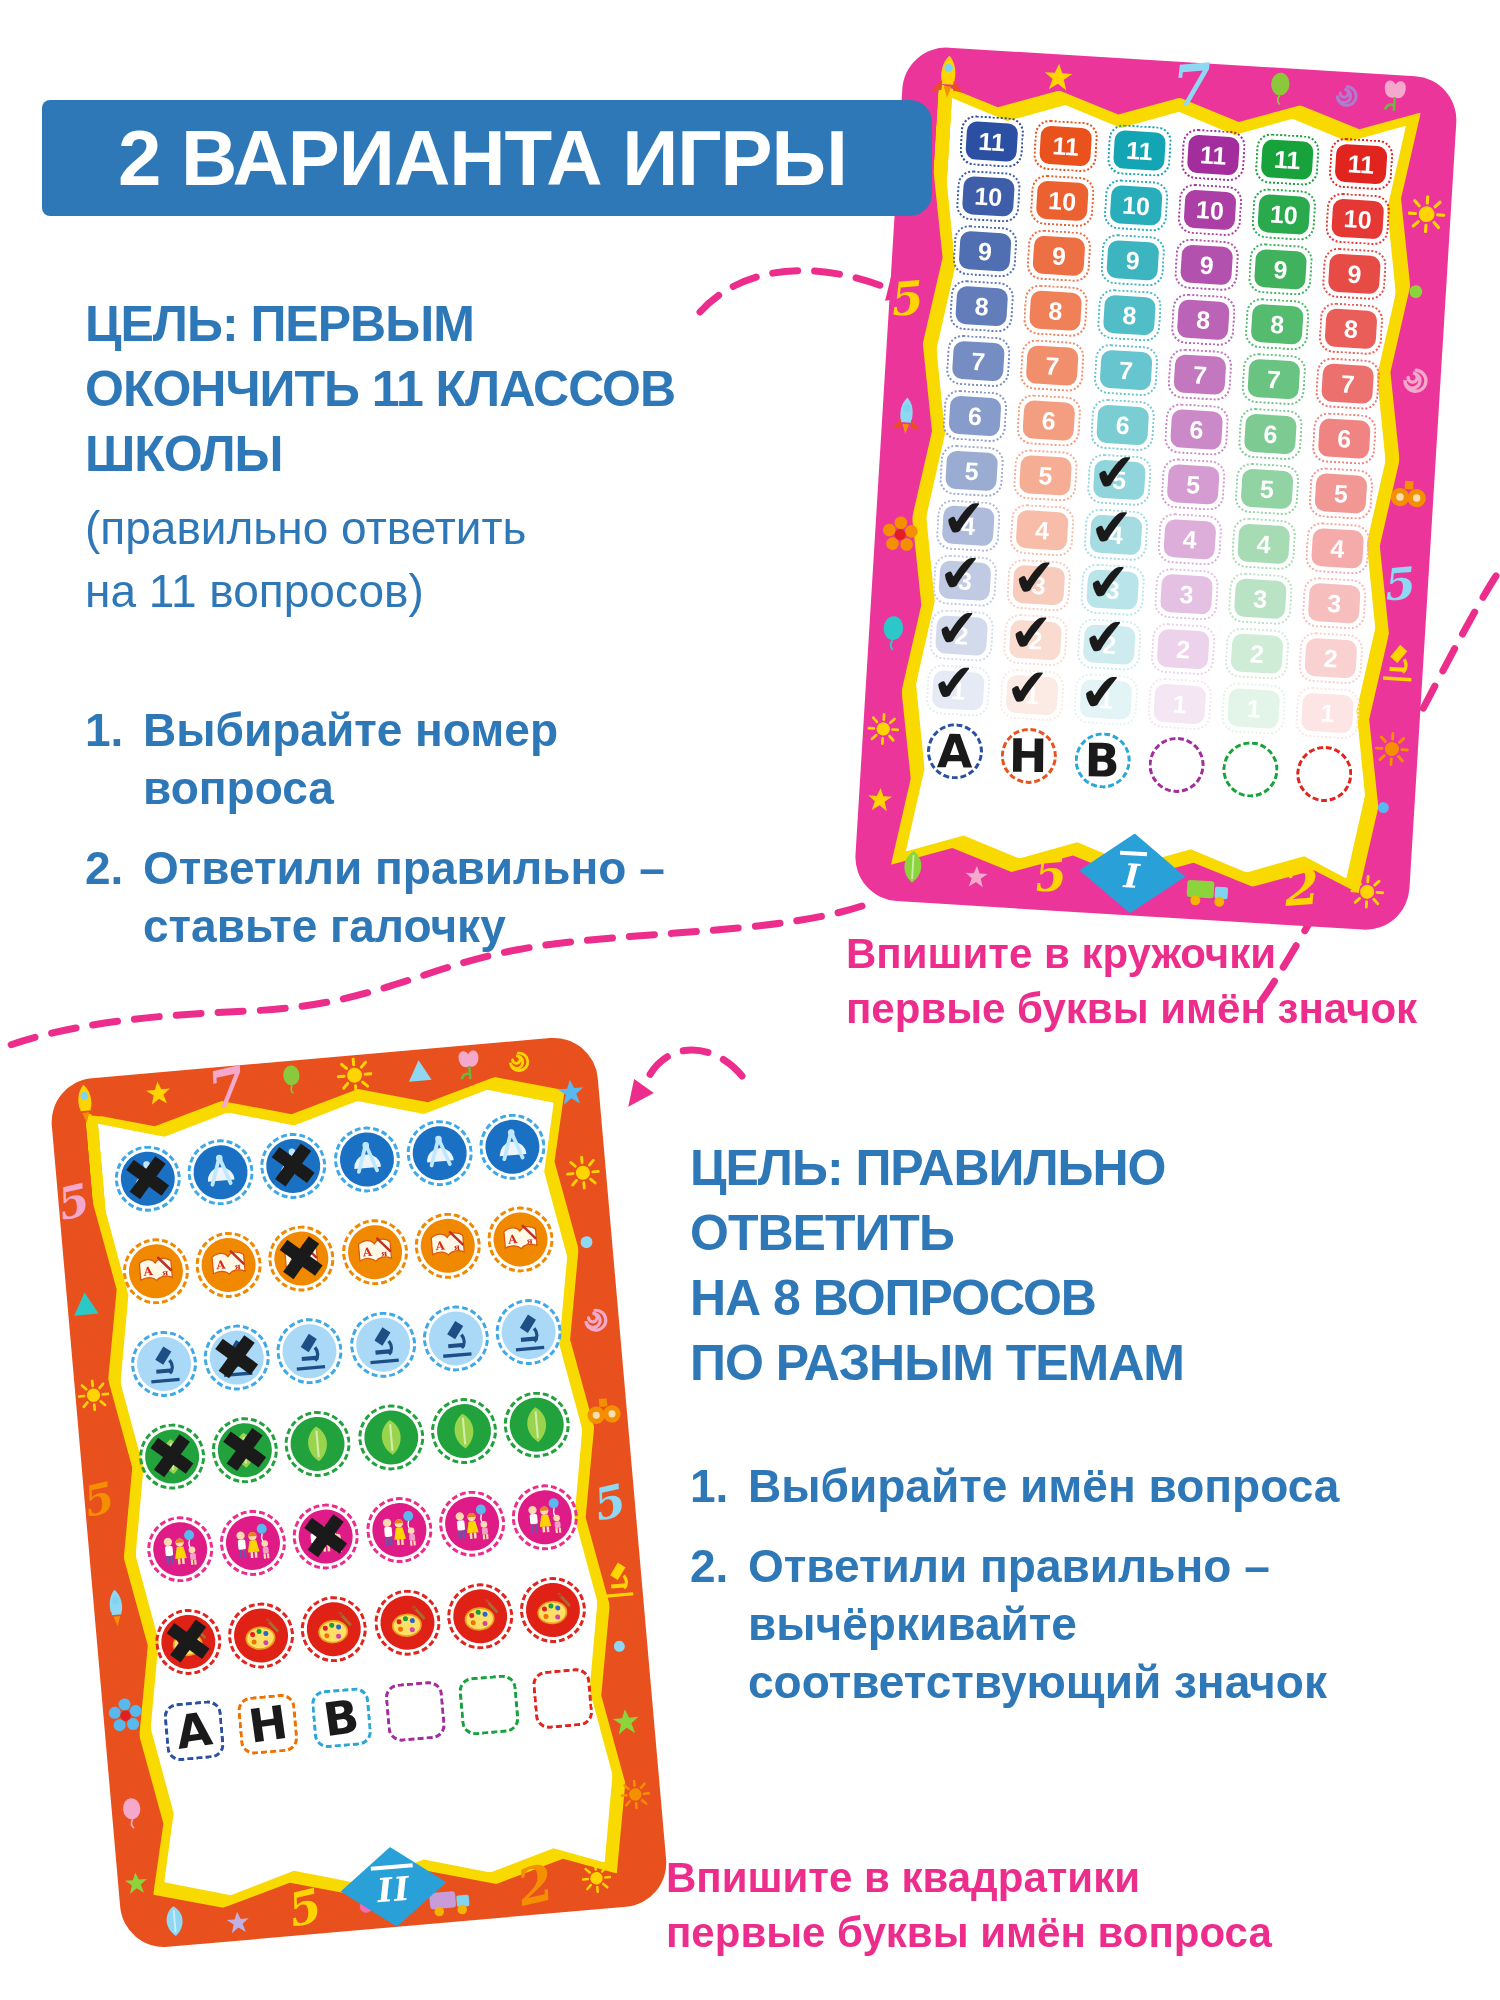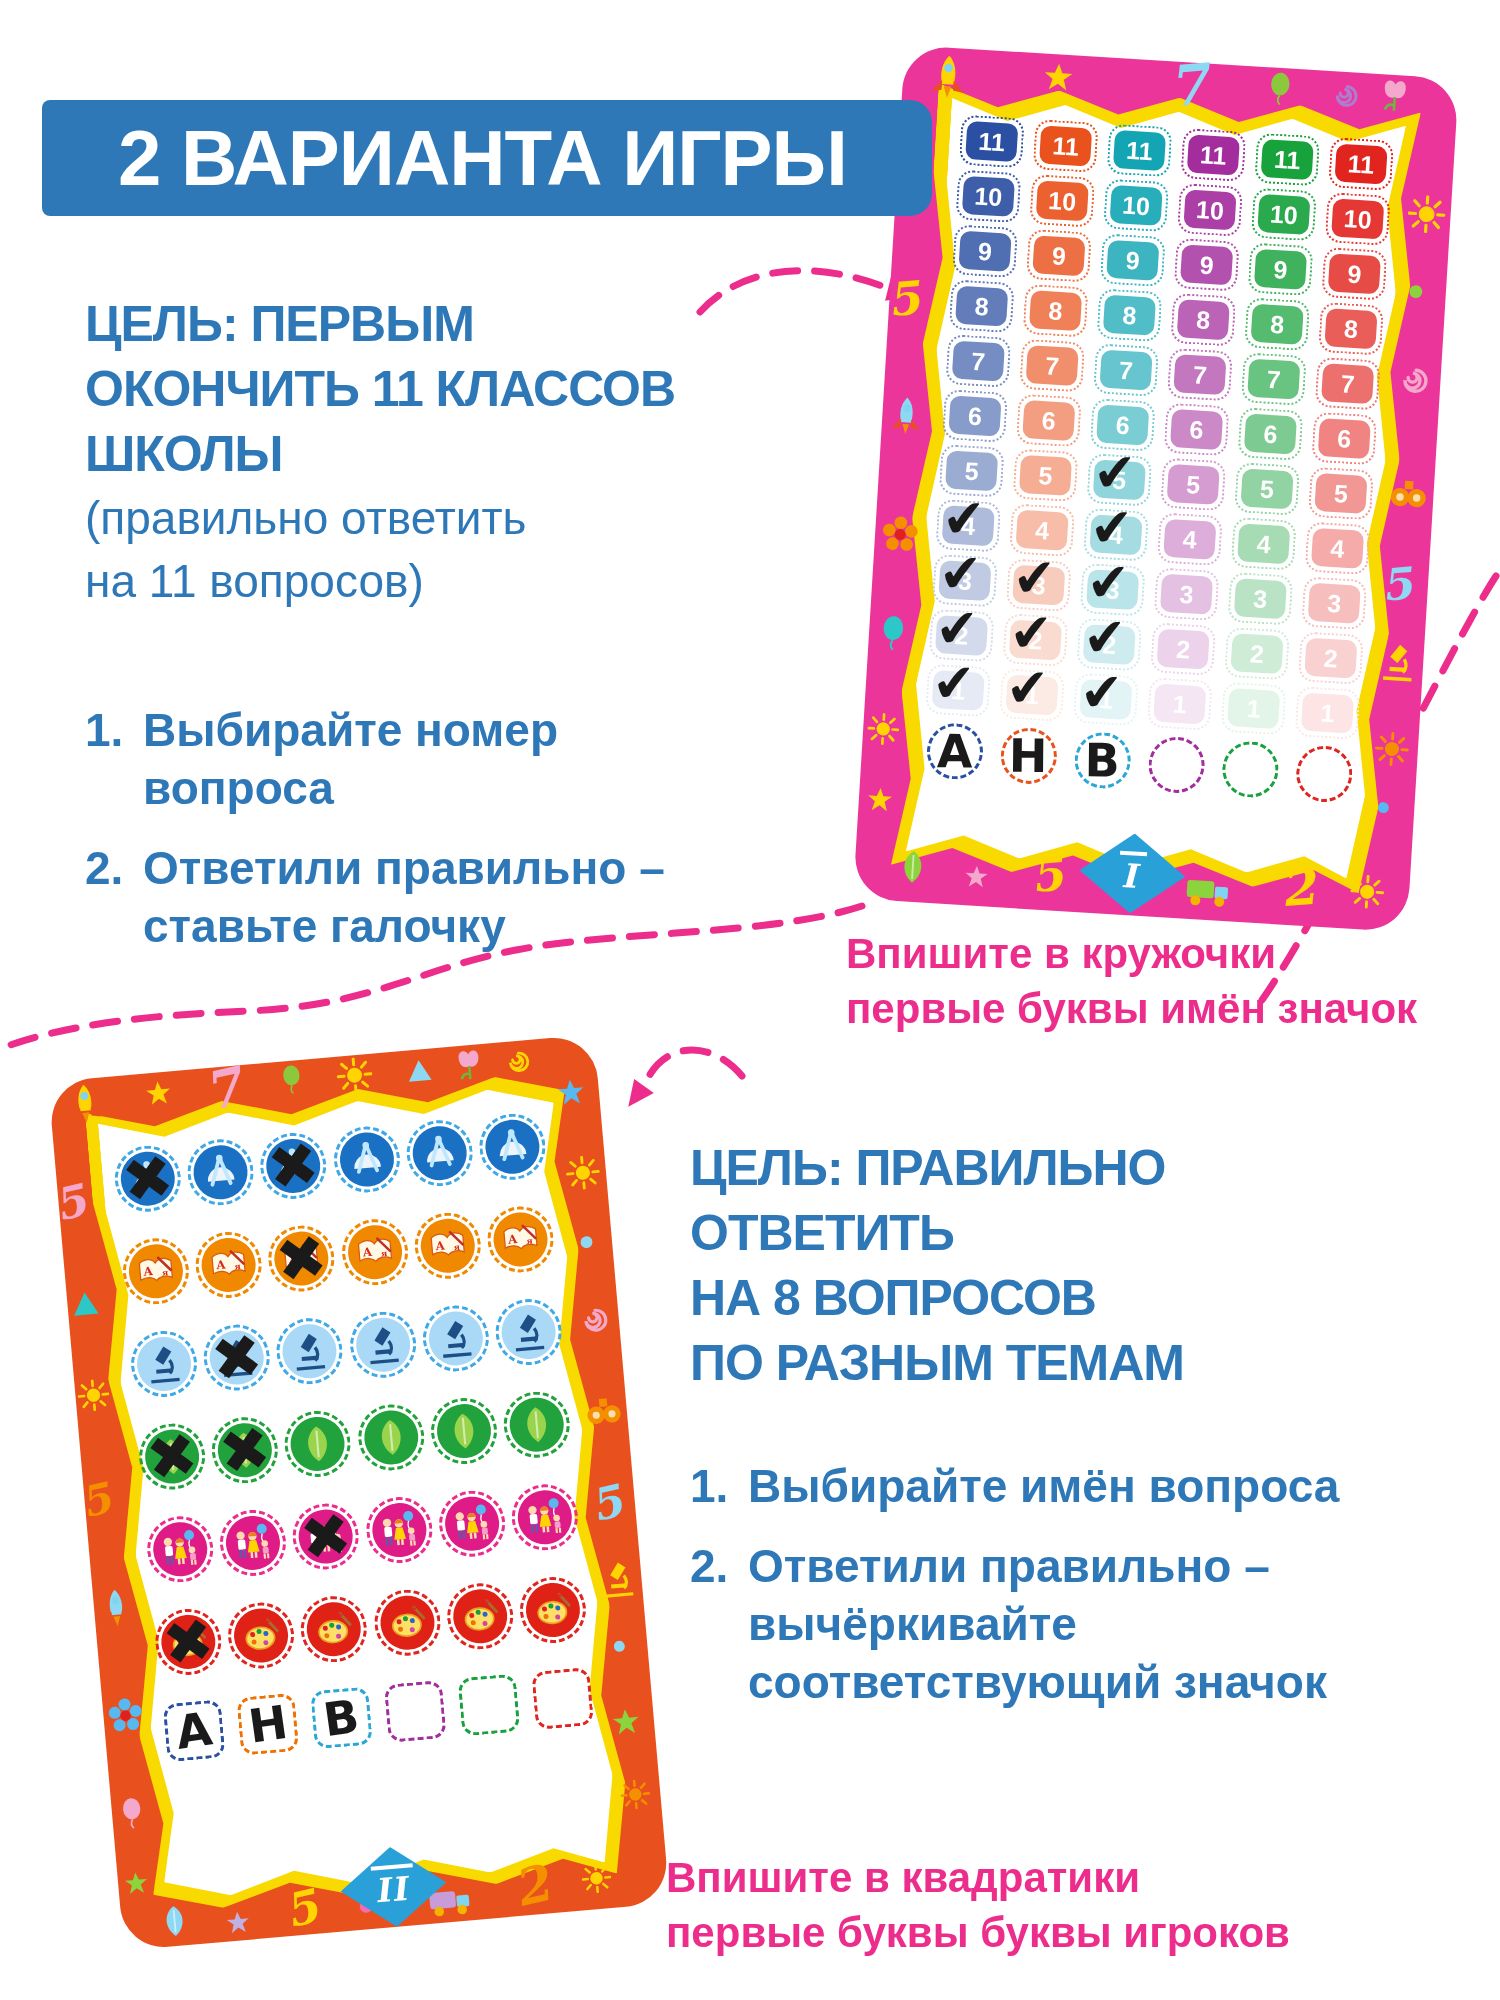--- a/index.html
+++ b/index.html
@@ -13,21 +13,21 @@
   
   .hbar{position:absolute;left:42px;top:100px;width:890px;height:116px;background:var(--blue);
         border-radius:8px 22px 22px 8px;display:flex;align-items:center;padding-left:76px;z-index:3}
   .hbar span{color:#fff;font-size:78px;font-weight:700;letter-spacing:-1px;white-space:nowrap}
 
   
   .goal{position:absolute;color:var(--blue);z-index:3}
   #goal1{left:85px;top:292px;width:640px}
   #goal2{left:690px;top:1136px;width:640px}
   .goal-title{font-size:50px;line-height:1.3;font-weight:700;letter-spacing:-1px;white-space:pre-line}
-  .goal-note{font-size:46px;line-height:1.36;font-weight:400;white-space:pre-line;}
+  .goal-note{font-size:46px;line-height:1.36;font-weight:400;white-space:pre-line;margin-top:10px}
   .steps{position:absolute;color:var(--blue);z-index:3}
   #steps1{left:85px;top:702px;width:660px}
   #steps2{left:690px;top:1458px;width:720px}
   .step{display:flex;margin-bottom:22px;font-size:46px;line-height:1.26;font-weight:700}
   .step-num{min-width:58px}
   .step-text{white-space:pre-line}
 
   
   .caption{position:absolute;color:var(--pink);font-size:42px;font-weight:700;line-height:1.32;
            white-space:pre-line;z-index:3}
@@ -962,15 +962,15 @@
           <div class="lsq" style="border-color: rgb(163, 45, 157);"></div>
           <div class="lsq" style="border-color: rgb(23, 162, 60);"></div>
           <div class="lsq" style="border-color: rgb(226, 36, 31);"></div>
         </div>
       </div>
     <div class="diamond">
       <span class="roman">II</span>
     </div>
   </div>
   <div class="caption" id="caption2">Впишите в квадратики
-первые буквы буквы игроков</div>
+первые буквы имён вопроса</div>
 
 </div>
 
 </body></html>

